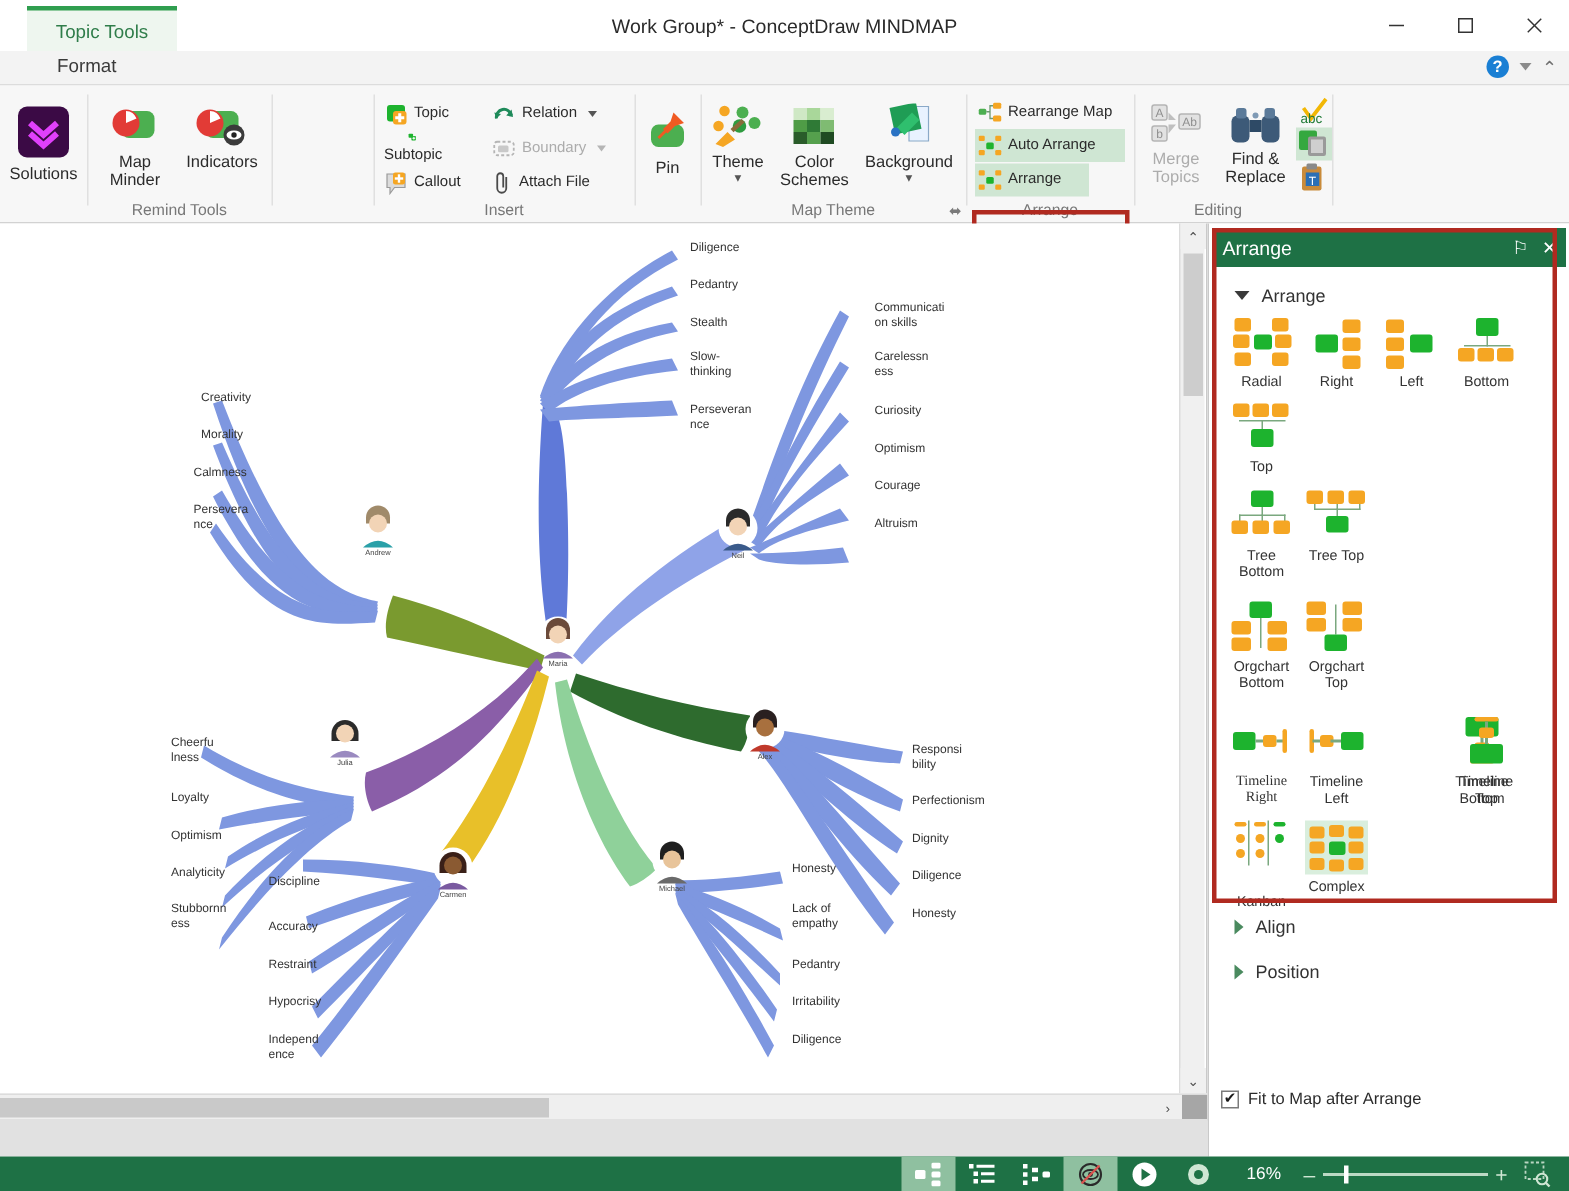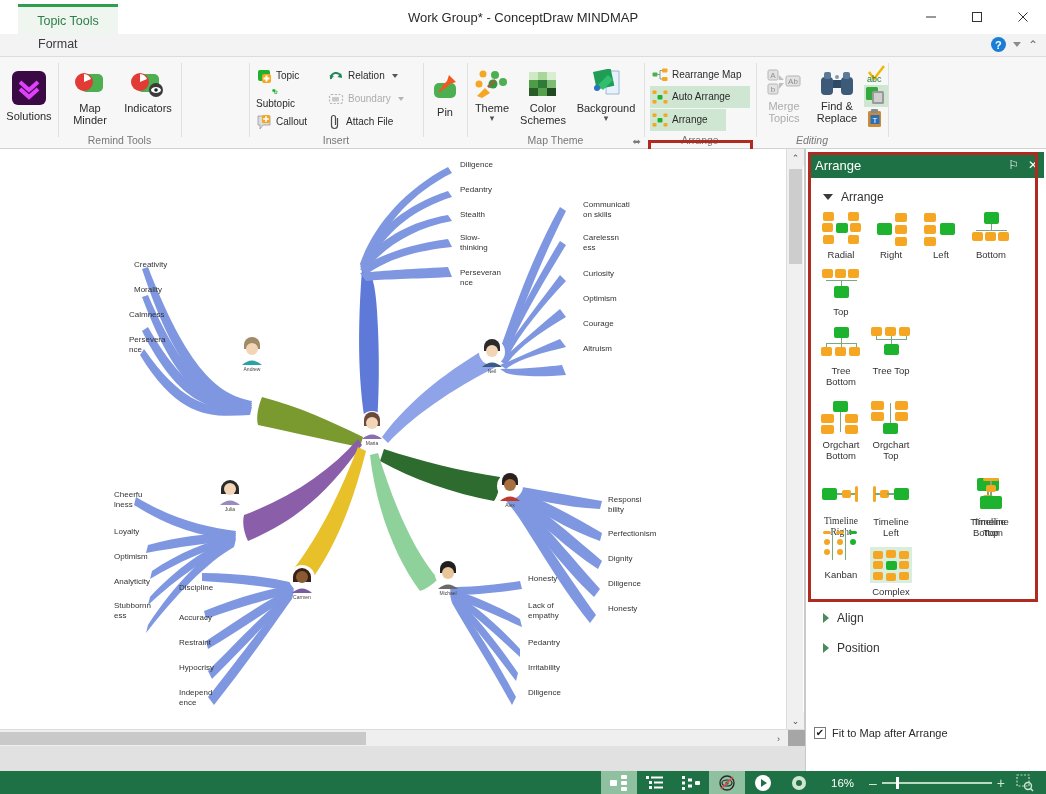--- a/index.html
+++ b/index.html
@@ -460,21 +460,21 @@
         </svg>
       </div>
       <div style="position:absolute;left:108px;top:51px;">
         <svg width="20" height="20" viewBox="0 0 20 20">
           <rect x="3" y="3" width="13" height="16" rx="1.5" fill="#c98b3a"></rect>
           <rect x="6" y="1" width="7" height="4" rx="1" fill="#8a8a8a"></rect>
           <rect x="5.5" y="7" width="9" height="9" fill="#2a6fb5"></rect>
           <text x="10" y="15" font-size="8" fill="#fff" text-anchor="middle" font-family="Liberation Sans">T</text>
         </svg>
       </div>
-      <div class="gname" style="width:110px;font-style:italic;">Editing</div>
+      <div class="gname" style="width:110px;">Editing</div>
     </div>
     <div class="rsep" style="left:888px;"></div>
   </div>
 
   <div class="canvas-wrap">
     <div class="canvas-inner">
       <svg width="787" height="580" viewBox="0 0 787 580" style="position:absolute;left:0;top:0;">
         <defs></defs>
 
         <path d="M368 289 C360 250 356 200 362 120 C370 120 376 125 378 180 C380 230 378 265 376 289 Z" fill="#5f79d8"></path>
@@ -852,21 +852,21 @@
       <div class="nd no" style="left:13px;top:1px;width:16px;height:3px;"></div>
       <div class="lnk" style="left:20px;top:4px;width:2px;height:5px;"></div>
       <div class="nd no" style="left:16px;top:8px;width:10px;height:7px;"></div>
       <div class="lnk" style="left:20px;top:15px;width:2px;height:5px;"></div>
       <div class="nd ng" style="left:10px;top:19px;width:22px;height:13px;"></div>
     </div>
     <div class="ai-lbl">Timeline
 Top</div>
   </div>
 
-  <div class="arr-item" style="position:absolute;left:816px;top:530px;">
+  <div class="arr-item" style="position:absolute;left:816px;top:547px;gap:10px;">
     <div class="ic">
       <div class="nd no" style="left:3px;top:1px;width:8px;height:3px;"></div>
       <div class="nd no" style="left:16px;top:1px;width:8px;height:3px;"></div>
       <div class="nd ng" style="left:29px;top:1px;width:8px;height:3px;"></div>
       <div class="lnk" style="left:12px;top:0px;width:1px;height:30px;"></div>
       <div class="lnk" style="left:25px;top:0px;width:1px;height:30px;"></div>
       <div class="nd no" style="left:4px;top:9px;width:6px;height:6px;border-radius:3px;"></div>
       <div class="nd no" style="left:17px;top:9px;width:6px;height:6px;border-radius:3px;"></div>
       <div class="nd ng" style="left:30px;top:9px;width:6px;height:6px;border-radius:3px;"></div>
       <div class="nd no" style="left:4px;top:19px;width:6px;height:6px;border-radius:3px;"></div>

